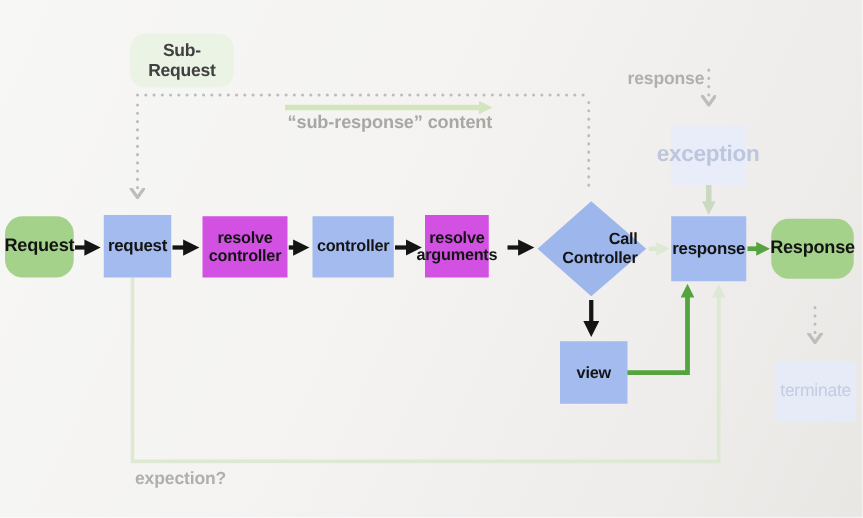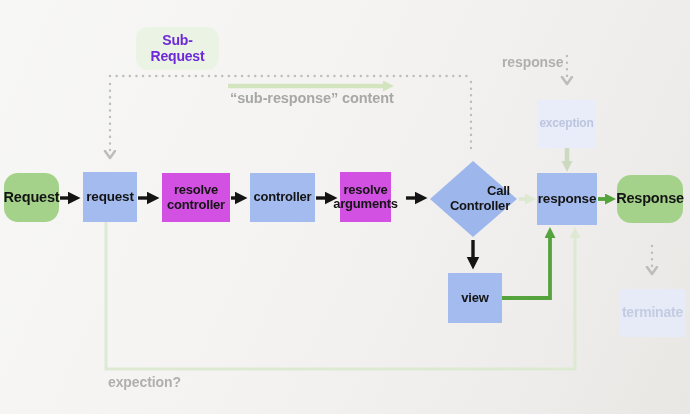--- a/index.html
+++ b/index.html
@@ -10,23 +10,23 @@
   }
   svg.layer{position:absolute;left:0;top:0;z-index:1;}
   .node{
     position:absolute;z-index:2;display:flex;align-items:center;justify-content:center;
     text-align:center;font-weight:bold;color:#141414;font-size:13px;line-height:1.1;
     letter-spacing:-0.2px;
   }
   .blue{background:#a3bbee;}
   .magenta{background:#d250e2;}
   .green{background:#a4d28b;border-radius:14px;font-size:14.5px;}
-  .ghost-green{background:#eaf3e4;border-radius:12px;color:#6d28d9;font-size:14px;font-weight:bold;margin-left:32px;}
-  .ghost-blue{background:#e9edf9;color:#bcc6df;font-size:12px;font-weight:bold;border-radius:2px;}
-  .ghost-blue2{background:#e7ebf7;color:#c3cce1;font-size:14px;font-weight:bold;border-radius:2px;}
+  .ghost-green{background:#eaf3e4;border-radius:12px;color:#404040;font-size:14px;font-weight:bold;}
+  .ghost-blue{background:#e9edf9;color:#bcc6df;font-size:18px;font-weight:bold;border-radius:2px;}
+  .ghost-blue2{background:#e7ebf7;color:#c3cce1;font-size:14px;font-weight:normal;border-radius:2px;}
   .diamond-label{
     position:absolute;z-index:3;display:flex;align-items:center;justify-content:center;
     text-align:right;font-weight:bold;color:#141414;font-size:13px;line-height:1.15;
     letter-spacing:-0.2px;background:transparent;
   }
   .anno{
     position:absolute;z-index:2;color:#b0afad;font-size:14px;letter-spacing:-0.1px;
     white-space:nowrap;font-weight:bold;
   }
   .anno.sub{color:#a7a7a3;}

